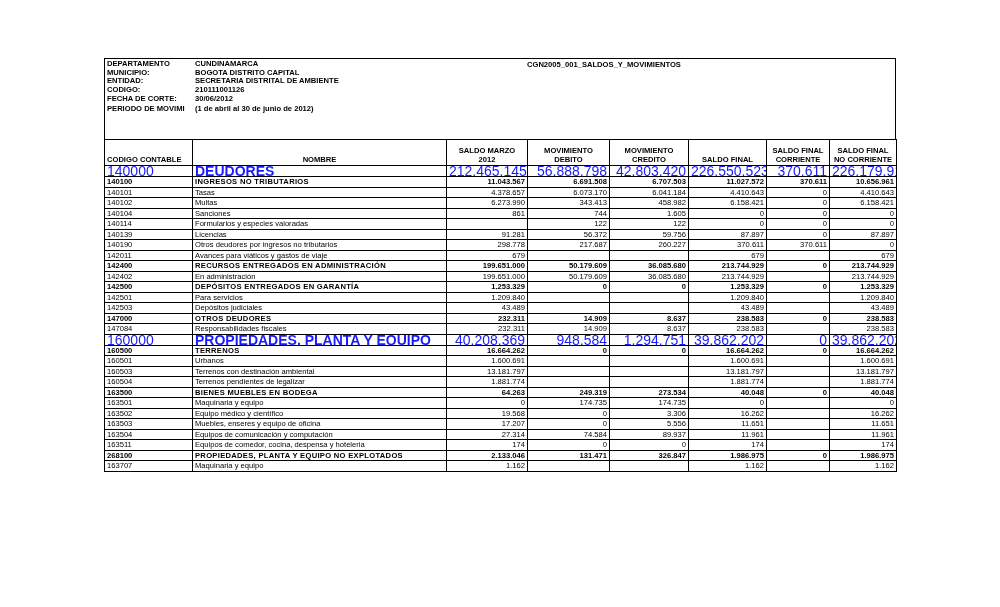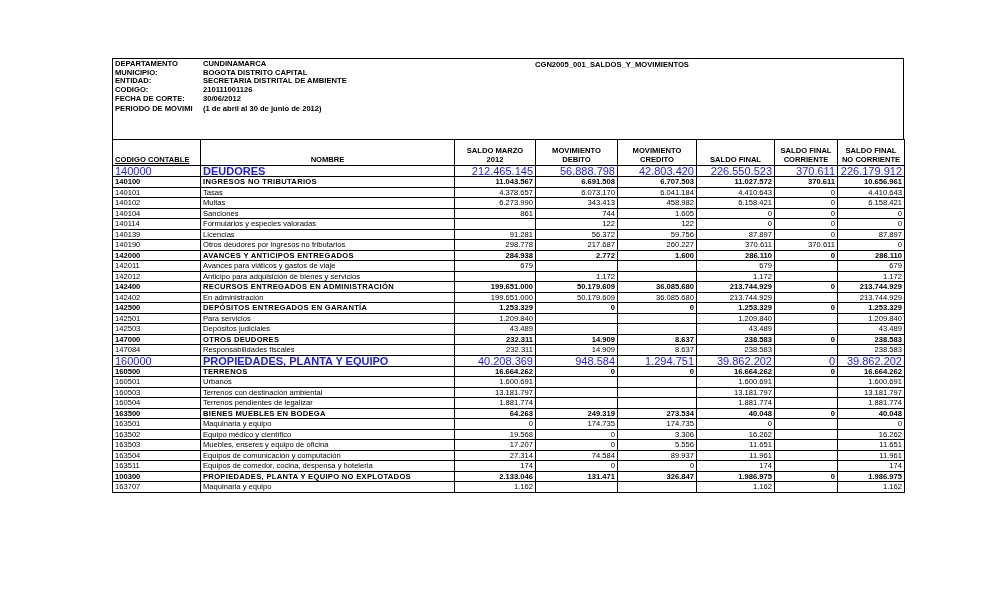--- a/index.html
+++ b/index.html
@@ -1,34 +1,34 @@
 <!DOCTYPE html>
 <html><head>
 <meta charset="utf-8">
 <style>
   html, body { margin:0; padding:0; background:#ffffff; }
   body { width:1000px; height:607px; position:relative; overflow:hidden;
          font-family:"Liberation Sans", sans-serif; color:#000; }
-  #sheet { position:absolute; left:112px; top:58px; width:792px; }
+  #sheet { position:absolute; left:104px; top:58px; width:792px; }
   #hdr { border:1px solid #000; border-bottom:none; height:81px; position:relative; box-sizing:border-box; }
   .meta-row { position:absolute; left:2px; font-size:7.6px; line-height:8.4px; font-weight:bold; white-space:nowrap; }
   .meta-row .k { display:inline-block; width:88px; }
   .meta-row .v { display:inline-block; }
   #report-code { position:absolute; left:422px; top:1px; font-size:7.6px; font-weight:bold; white-space:nowrap; }
   table { border-collapse:collapse; table-layout:fixed; width:792px; }
   td, th { border:1px solid #000; padding:0 2px; overflow:hidden; white-space:nowrap; box-sizing:border-box; }
   th { font-size:7.6px; font-weight:bold; height:26px; line-height:9px; vertical-align:bottom; padding-bottom:1px; }
   th.center { text-align:center; }
-  th.left { text-align:left;text-decoration:underline; }
+  th.left { text-align:left; }
   td { font-size:7.6px; height:10.5px; line-height:9.5px; }
   td.num { text-align:right; }
   tr.bold td { font-weight:bold; }
   tr.red td { color:#ff0000; font-size:11px; height:12px; line-height:11px; font-weight:normal; }
   tr.red td.name { font-weight:bold; }
-  tr.blue td { color:#1a1aff; font-size:11px; height:11px; line-height:10px; }
+  tr.blue td { color:#1a1aff; font-size:14px; height:11px; line-height:10px; }
   tr.blue td.name { font-weight:bold; }
   tr.bold td.name { letter-spacing:0.3px; }
 </style>
 </head>
 <body>
 
 <div id="sheet">
   <div id="hdr">
     <div class="meta-row" style="top:1px"><span class="k">DEPARTAMENTO</span><span class="v">CUNDINAMARCA</span></div>
     <div class="meta-row" style="top:9.5px"><span class="k">MUNICIPIO:</span><span class="v">BOGOTA DISTRITO CAPITAL</span></div>
@@ -136,49 +136,29 @@
         <tr>
           <td>140190</td>
           <td class="name">Otros deudores por ingresos no tributarios</td>
           <td class="num">298.778</td>
           <td class="num">217.687</td>
           <td class="num">260.227</td>
           <td class="num">370.611</td>
           <td class="num">370.611</td>
           <td class="num">0</td>
         </tr>
-        <tr class="bold">
-          <td>142000</td>
-          <td class="name">AVANCES Y ANTICIPOS ENTREGADOS</td>
-          <td class="num">284.938</td>
-          <td class="num">2.772</td>
-          <td class="num">1.600</td>
-          <td class="num">286.110</td>
-          <td class="num">0</td>
-          <td class="num">286.110</td>
-        </tr>
         <tr>
           <td>142011</td>
           <td class="name">Avances para viáticos y gastos de viaje</td>
           <td class="num">679</td>
           <td class="num"></td>
           <td class="num"></td>
           <td class="num">679</td>
           <td class="num"></td>
           <td class="num">679</td>
-        </tr>
-        <tr>
-          <td>142012</td>
-          <td class="name">Anticipo para adquisición de bienes y servicios</td>
-          <td class="num"></td>
-          <td class="num">1.172</td>
-          <td class="num"></td>
-          <td class="num">1.172</td>
-          <td class="num"></td>
-          <td class="num">1.172</td>
         </tr>
         <tr class="bold">
           <td>142400</td>
           <td class="name">RECURSOS ENTREGADOS EN ADMINISTRACIÓN</td>
           <td class="num">199.651.000</td>
           <td class="num">50.179.609</td>
           <td class="num">36.085.680</td>
           <td class="num">213.744.929</td>
           <td class="num">0</td>
           <td class="num">213.744.929</td>
@@ -347,21 +327,21 @@
           <td>163511</td>
           <td class="name">Equipos de comedor, cocina, despensa y hoteleria</td>
           <td class="num">174</td>
           <td class="num">0</td>
           <td class="num">0</td>
           <td class="num">174</td>
           <td class="num"></td>
           <td class="num">174</td>
         </tr>
         <tr class="bold">
-          <td>100300</td>
+          <td>268100</td>
           <td class="name">PROPIEDADES, PLANTA Y EQUIPO NO EXPLOTADOS</td>
           <td class="num">2.133.046</td>
           <td class="num">131.471</td>
           <td class="num">326.847</td>
           <td class="num">1.986.975</td>
           <td class="num">0</td>
           <td class="num">1.986.975</td>
         </tr>
         <tr>
           <td>163707</td>

